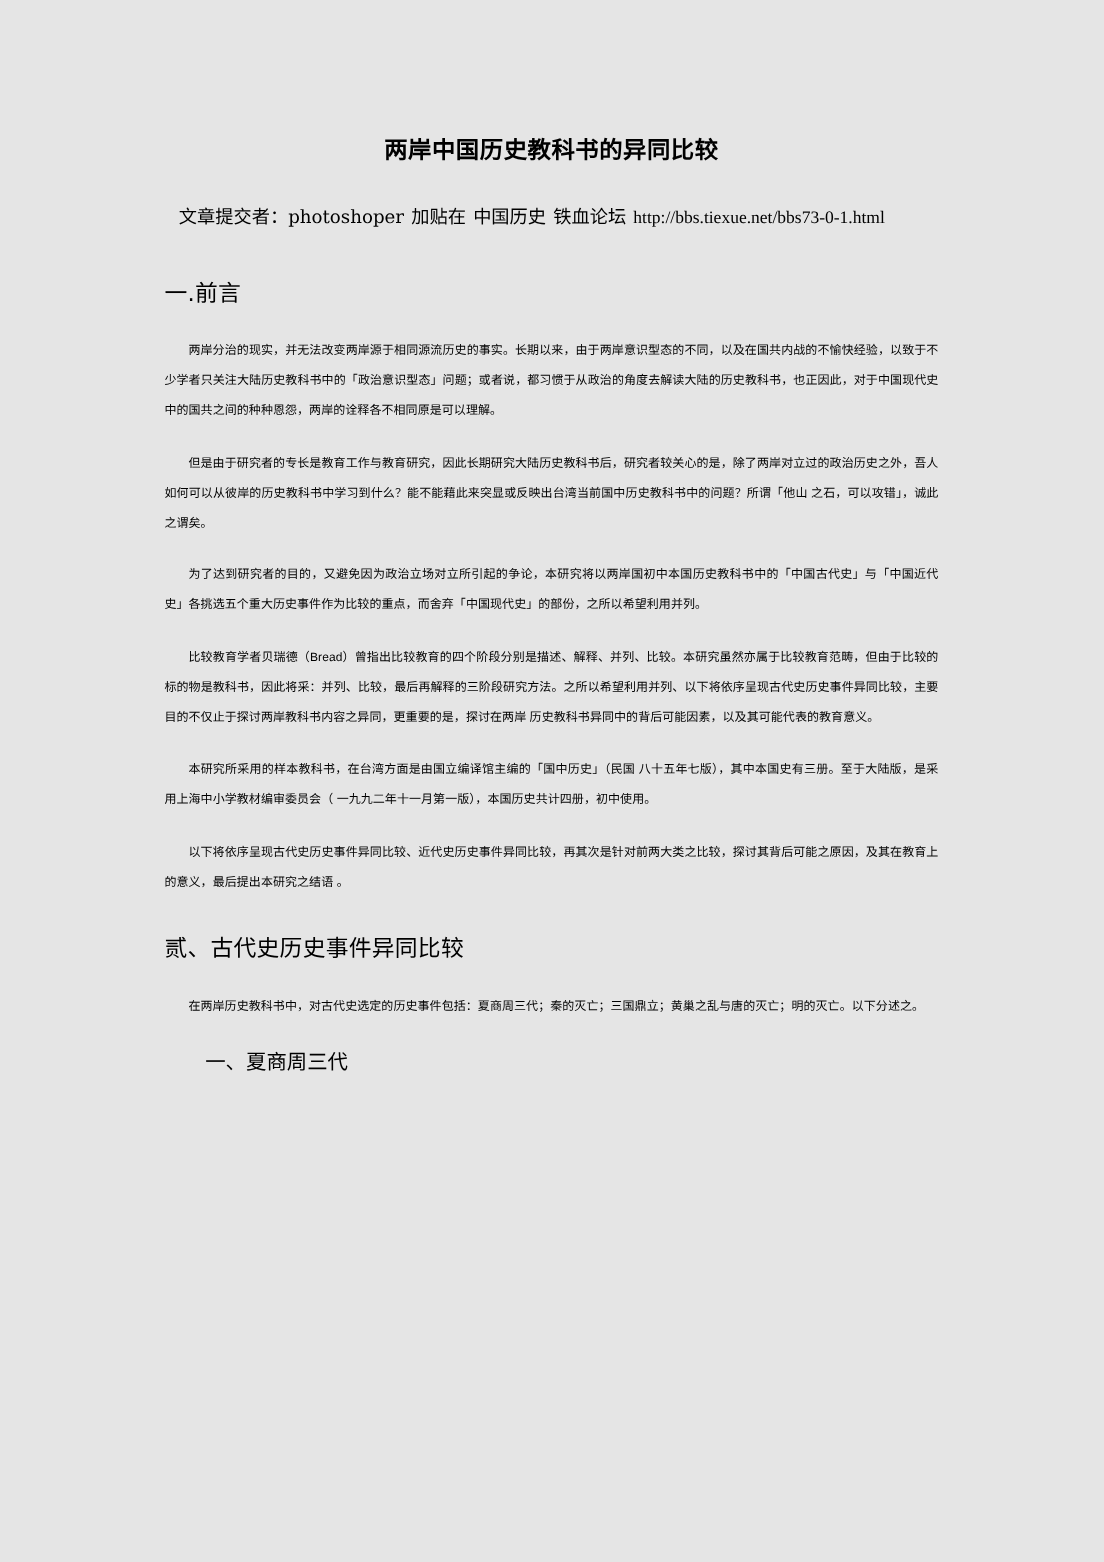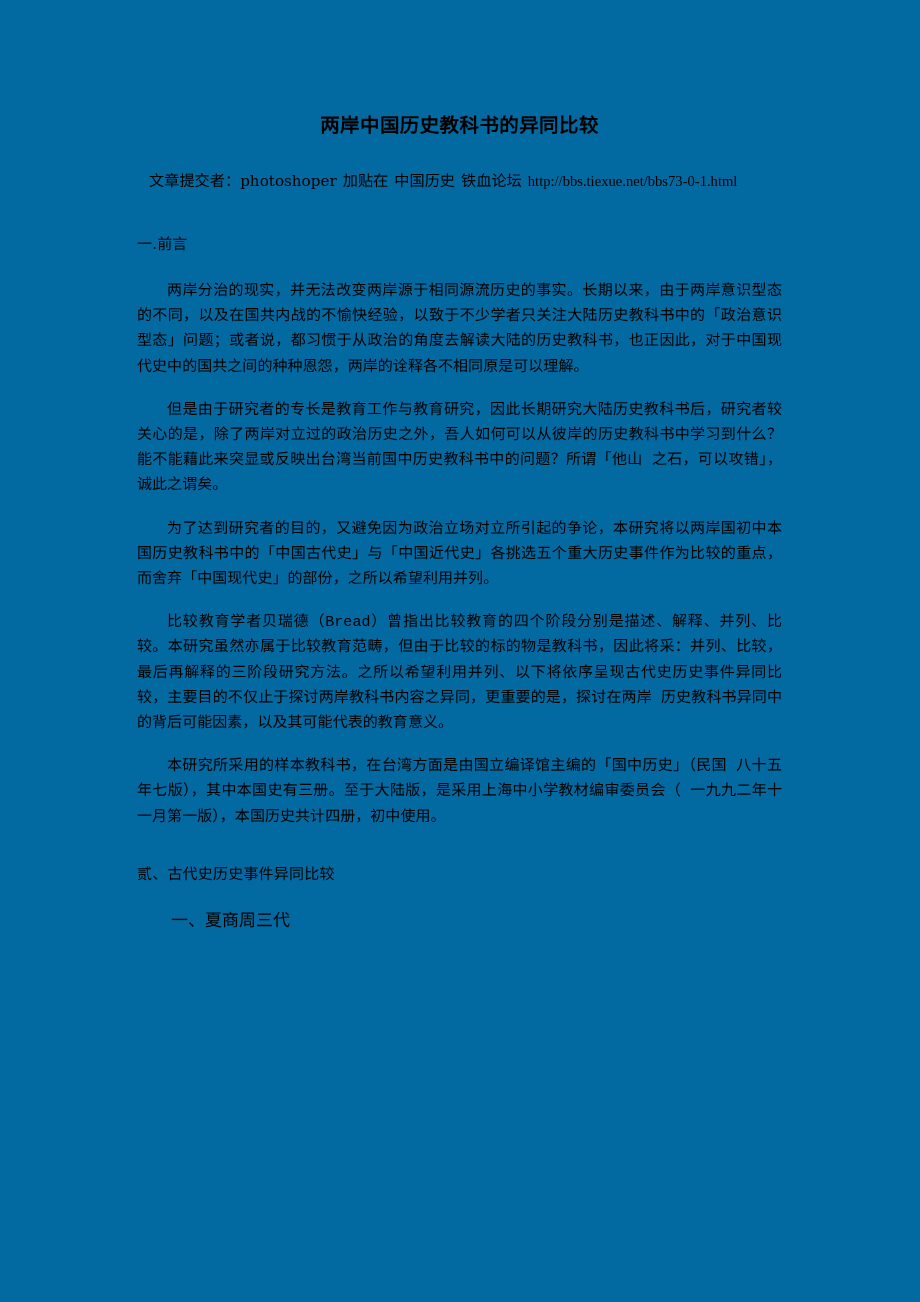--- a/index.html
+++ b/index.html
@@ -16,21 +16,21 @@
     color: #000000;
     -webkit-font-smoothing: antialiased;
   }
 
   .page {
     position: relative;
     width: 920px;
     height: 1302px;
     box-sizing: border-box;
     padding: 0;
-    background: #0369a1;
+    background: #e5e5e5;
   }
 
   .content {
     position: absolute;
     left: 137px;
     top: 0;
     width: 645px;
   }
 
   .doc-title {
@@ -59,33 +59,33 @@
   }
   .byline .sep { display: inline-block; width: 6px; }
   .byline .url {
     font-family: "Liberation Serif", "DejaVu Serif", serif;
     font-size: 14.6px;
   }
 
   .heading {
     margin: 0;
     font-family: "DejaVu Sans", "Liberation Sans", sans-serif;
-    font-size: 15px;
+    font-size: 19px;
     line-height: 24px;
     font-weight: normal;
     color: #000;
     letter-spacing: 0.2px;
   }
   .heading-1 { padding-top: 27px; }
-  .heading-2 { padding-top: 32px; }
+  .heading-2 { padding-top: 32px; font-family: Liberation Serif, serif; }
 
   .para {
     margin: 0;
-    font-family: Liberation Mono, monospace;
-    font-size: 15px;
+    font-family: Liberation Sans, sans-serif;
+    font-size: 10px;
     line-height: 25.2px;
     text-align: justify;
     text-justify: inter-ideograph;
     text-indent: 2em;
     color: #000;
     letter-spacing: 0.05px;
   }
   .para + .para { padding-top: 18px; }
 
   .para-gap-lg { padding-top: 23px; }
@@ -120,20 +120,22 @@
 
     <p class="para para-gap-md">但是由于研究者的专长是教育工作与教育研究，因此长期研究大陆历史教科书后，研究者较关心的是，除了两岸对立过的政治历史之外，吾人如何可以从彼岸的历史教科书中学习到什么？能不能藉此来突显或反映出台湾当前国中历史教科书中的问题？所谓「他山 之石，可以攻错」，诚此之谓矣。</p>
 
     <p class="para para-gap-md">为了达到研究者的目的，又避免因为政治立场对立所引起的争论，本研究将以两岸国初中本国历史教科书中的「中国古代史」与「中国近代史」各挑选五个重大历史事件作为比较的重点，而舍弃「中国现代史」的部份，之所以希望利用并列。</p>
 
     <p class="para para-gap-md">比较教育学者贝瑞德（Bread）曾指出比较教育的四个阶段分别是描述、解释、并列、比较。本研究虽然亦属于比较教育范畴，但由于比较的标的物是教科书，因此将采：并列、比较，最后再解释的三阶段研究方法。之所以希望利用并列、以下将依序呈现古代史历史事件异同比较，主要目的不仅止于探讨两岸教科书内容之异同，更重要的是，探讨在两岸 历史教科书异同中的背后可能因素，以及其可能代表的教育意义。</p>
 
 
     <p class="para para-gap-sm">本研究所采用的样本教科书，在台湾方面是由国立编译馆主编的「国中历史」（民国 八十五年七版），其中本国史有三册。至于大陆版，是采用上海中小学教材编审委员会（ 一九九二年十一月第一版），本国历史共计四册，初中使用。</p>
 
+    <p class="para para-gap-md">以下将依序呈现古代史历史事件异同比较、近代史历史事件异同比较，再其次是针对前两大类之比较，探讨其背后可能之原因，及其在教育上的意义，最后提出本研究之结语 。</p>
 
     <h2 class="heading heading-2">贰、古代史历史事件异同比较</h2>
 
+    <p class="para para-gap-lg">在两岸历史教科书中，对古代史选定的历史事件包括：夏商周三代；秦的灭亡；三国鼎立；黄巢之乱与唐的灭亡；明的灭亡。以下分述之。</p>
 
     <p class="subheading">一、夏商周三代</p>
 
   </div>
 </div>
 
 </body></html>

